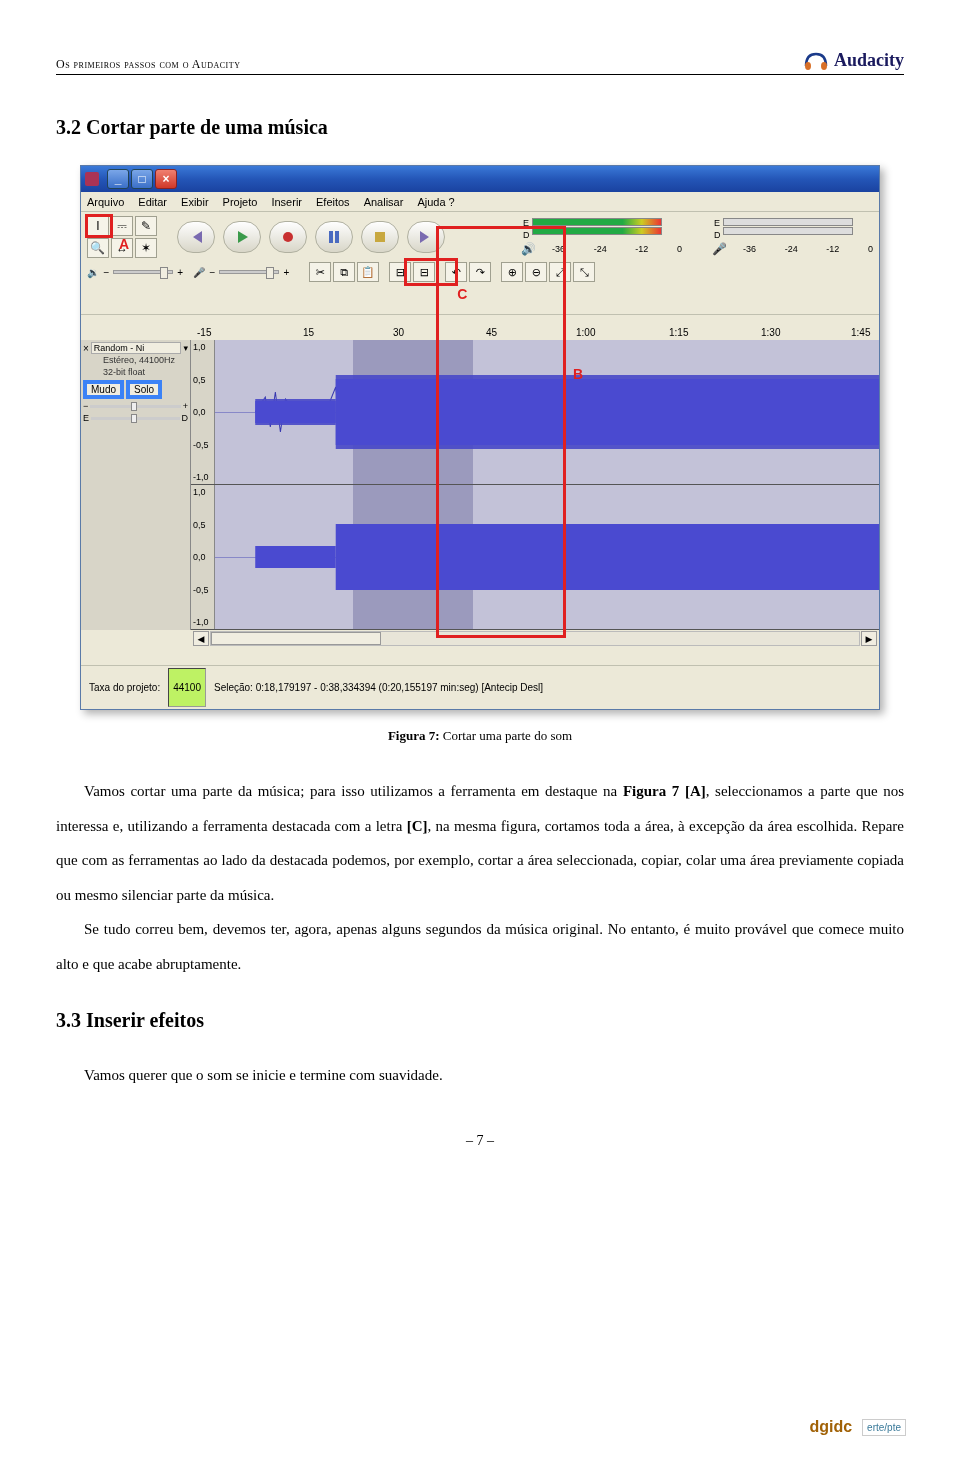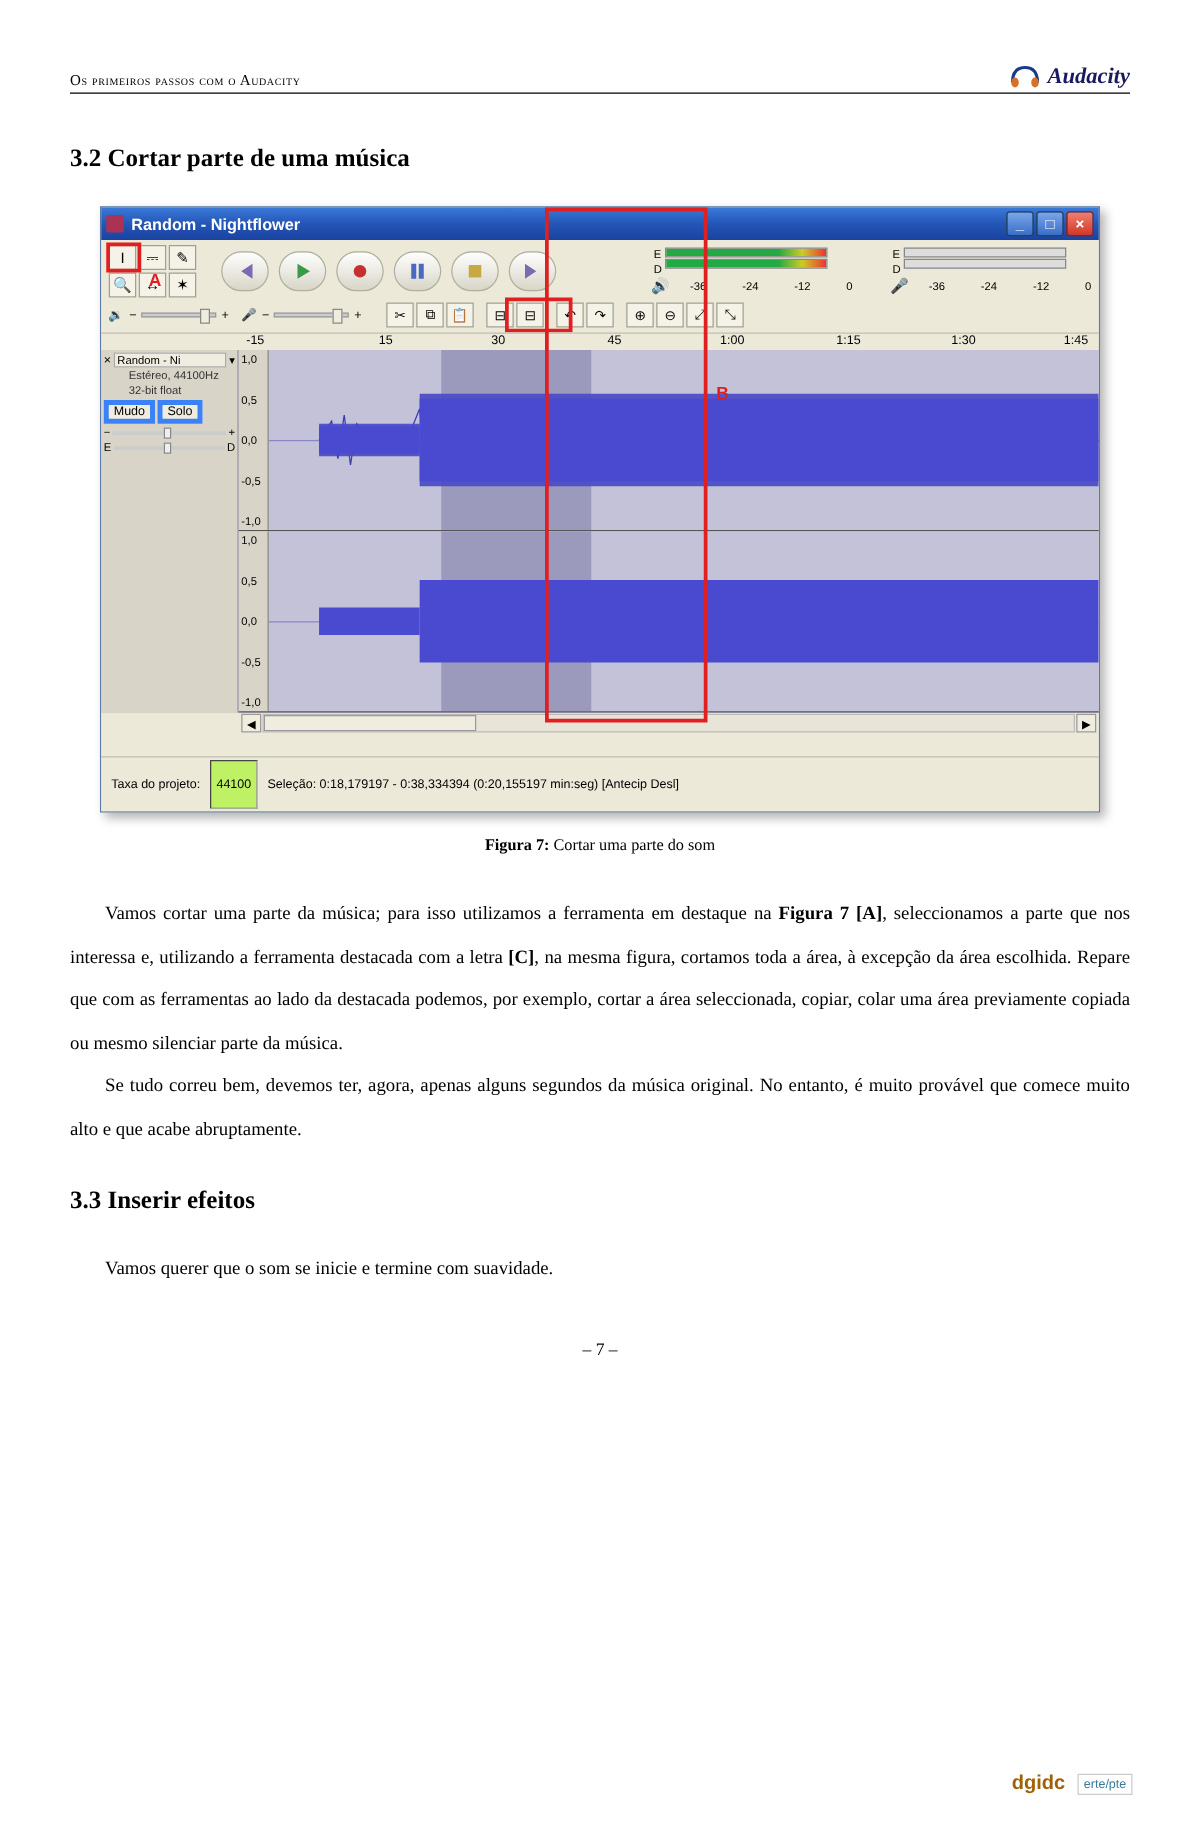--- a/index.html
+++ b/index.html
@@ -7,21 +7,21 @@
     width: 960px;
     height: 1472px;
     background: #fff;
     font-family: Georgia, 'Times New Roman', serif;
     position: relative;
     color: #000;
   }
   .page { padding: 48px 56px 40px 56px; }
   .header-row { display: flex; justify-content: space-between; align-items: flex-end; margin-bottom: 2px; }
   .header-text { font-size: 12px; font-variant: small-caps; letter-spacing: 0.5px; }
-  .header-logo { display: flex; align-items: center; gap: 4px; font-style: italic; }
+  .header-logo { display: flex; align-items: center; gap: 4px; }
   .logo-icon { width: 28px; height: 24px; }
   .logo-text { font-family: Georgia, serif; font-weight: bold; font-size: 18px; color: #1a1a5e; }
   .header-rule { border: none; border-top: 1px solid #000; margin-bottom: 36px; }
 
   .section-heading { font-size: 20px; font-weight: bold; margin-bottom: 26px; margin-top: 41px; }
 
   .figure-wrap { text-align: center; margin-bottom: 30px; }
   .audacity-shot {
     width: 800px;
     margin: 0 auto;
@@ -69,21 +69,21 @@
   .toolbar2 { background: #ece9d8; padding: 2px 6px 4px 6px; display: flex; align-items: center; gap: 10px; position: relative; }
   .vol-block { display: flex; align-items: center; gap: 4px; font-size: 10px; }
   .slider { width: 60px; height: 4px; background: #ccc; border: 1px solid #999; position: relative; }
   .slider-thumb { position: absolute; top: -4px; width: 8px; height: 12px; background: #f0ede0; border: 1px solid #888; }
 
   .editbar { display: flex; gap: 2px; margin-left: 10px; position: relative; }
   .ebtn { width: 22px; height: 20px; background: #f5f3e8; border: 1px solid #a0a090; display: flex; align-items: center; justify-content: center; font-size: 11px; }
   .red-box-c { position: absolute; border: 3px solid #e02020; top: -4px; left: 95px; width: 54px; height: 28px; }
   .red-c-label { position: absolute; color: #e02020; font-weight: bold; font-size: 14px; top: 24px; left: 148px; }
 
-  .timeline-ruler { background: #ece9d8; height: 14px; display: flex; align-items: flex-end; padding: 0 10px 2px 110px; border-top: 1px solid #c0c0b0; position: relative; }
+  .timeline-ruler { background: #ece9d8; height: 26px; display: flex; align-items: flex-end; padding: 0 10px 2px 110px; border-top: 1px solid #c0c0b0; position: relative; margin-top: 28px; }
   .ruler-tick { position: absolute; font-size: 10px; color: #000; }
 
   .track-area { background: #b8b8b8; display: flex; position: relative; }
   .red-box-b { position: absolute; border: 3px solid #e02020; top: -114px; left: 245px; width: 130px; height: 412px; z-index: 10; pointer-events:none; }
   .red-b-label { position: absolute; color: #e02020; font-weight: bold; font-size: 14px; top: 26px; left: 382px; z-index: 11; }
 
   .track-panel { width: 110px; background: #d8d5c8; border-right: 1px solid #888; padding: 2px; font-size: 9px; }
   .track-panel-row { display: flex; align-items: center; gap: 2px; margin-bottom: 1px; }
   .closex { font-size: 10px; cursor: pointer; }
   .track-name { flex: 1; background: #f0ede0; border: 1px solid #aaa; padding: 0 2px; font-size: 9px; white-space: nowrap; overflow: hidden; }
@@ -140,26 +140,35 @@
   </div>
   <hr class="header-rule">
 
   <div class="section-heading">3.2   Cortar parte de uma música</div>
 
   <div class="figure-wrap">
     <div class="audacity-shot">
 
       <div class="titlebar">
         <div class="titlebar-icon"></div>
-        <div class="titlebar-text">Random - Nightflower</div>
         <div class="winbtn min">_</div>
         <div class="winbtn max">□</div>
         <div class="winbtn close">×</div>
       </div>
 
+      <div class="menubar">
+        <span>Arquivo</span>
+        <span>Editar</span>
+        <span>Exibir</span>
+        <span>Projeto</span>
+        <span>Inserir</span>
+        <span>Efeitos</span>
+        <span>Analisar</span>
+        <span>Ajuda ?</span>
+      </div>
 
       <div class="toolbar-area">
         <div class="left-tools">
           <div class="tool-grid">
             <div class="tool-cell">I</div>
             <div class="tool-cell">⎓</div>
             <div class="tool-cell">✎</div>
             <div class="tool-cell">🔍</div>
             <div class="tool-cell">↔</div>
             <div class="tool-cell">✶</div>

